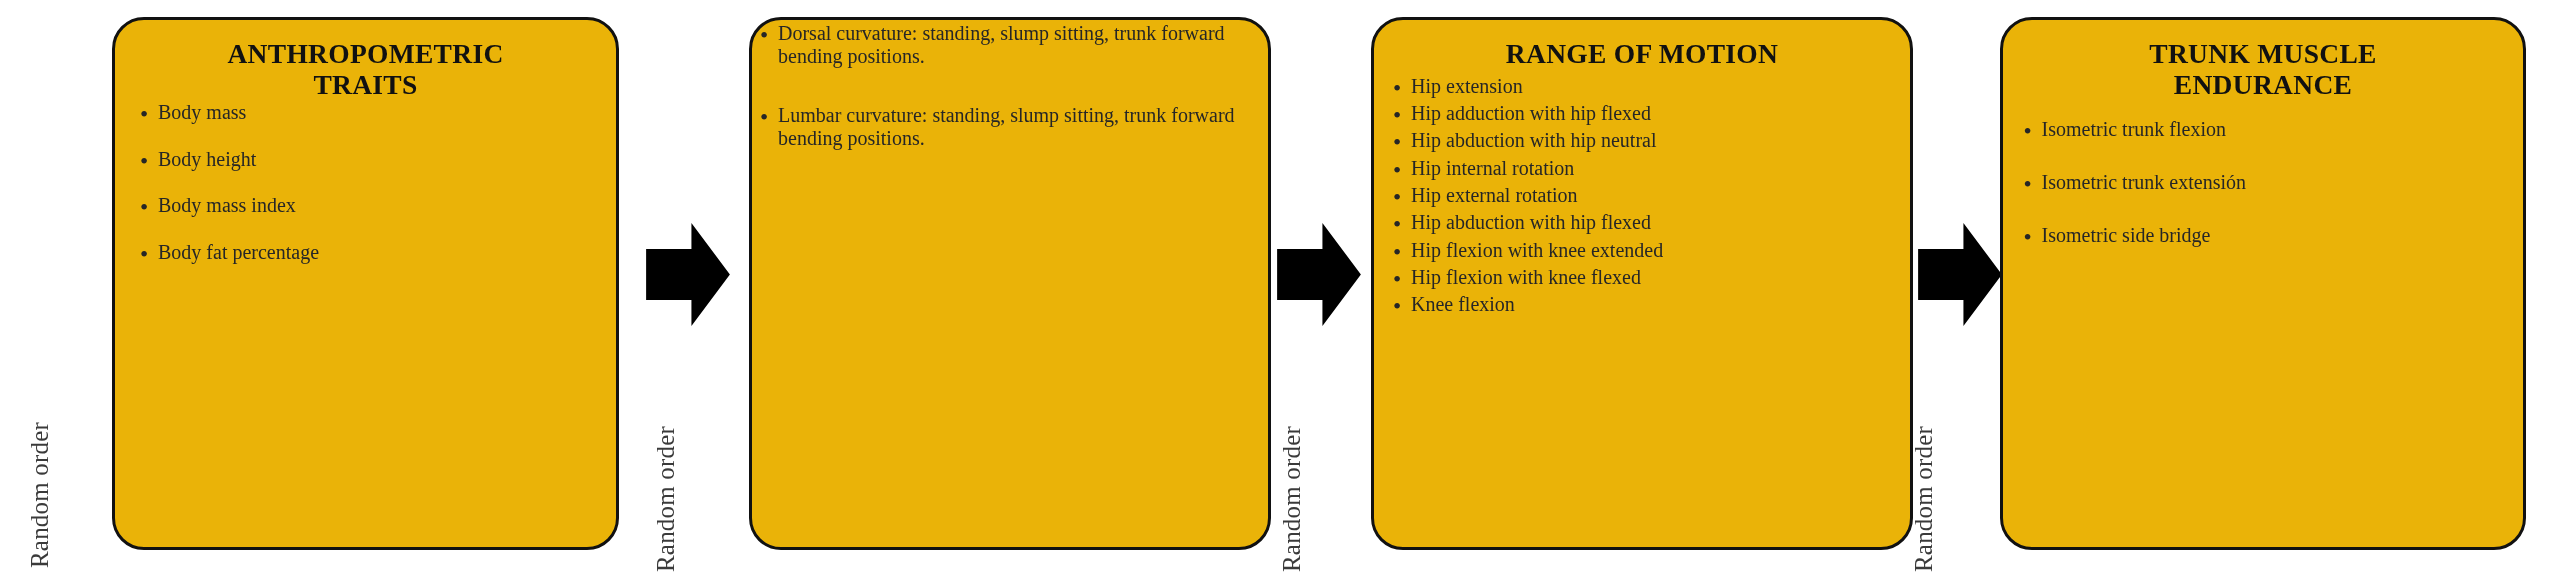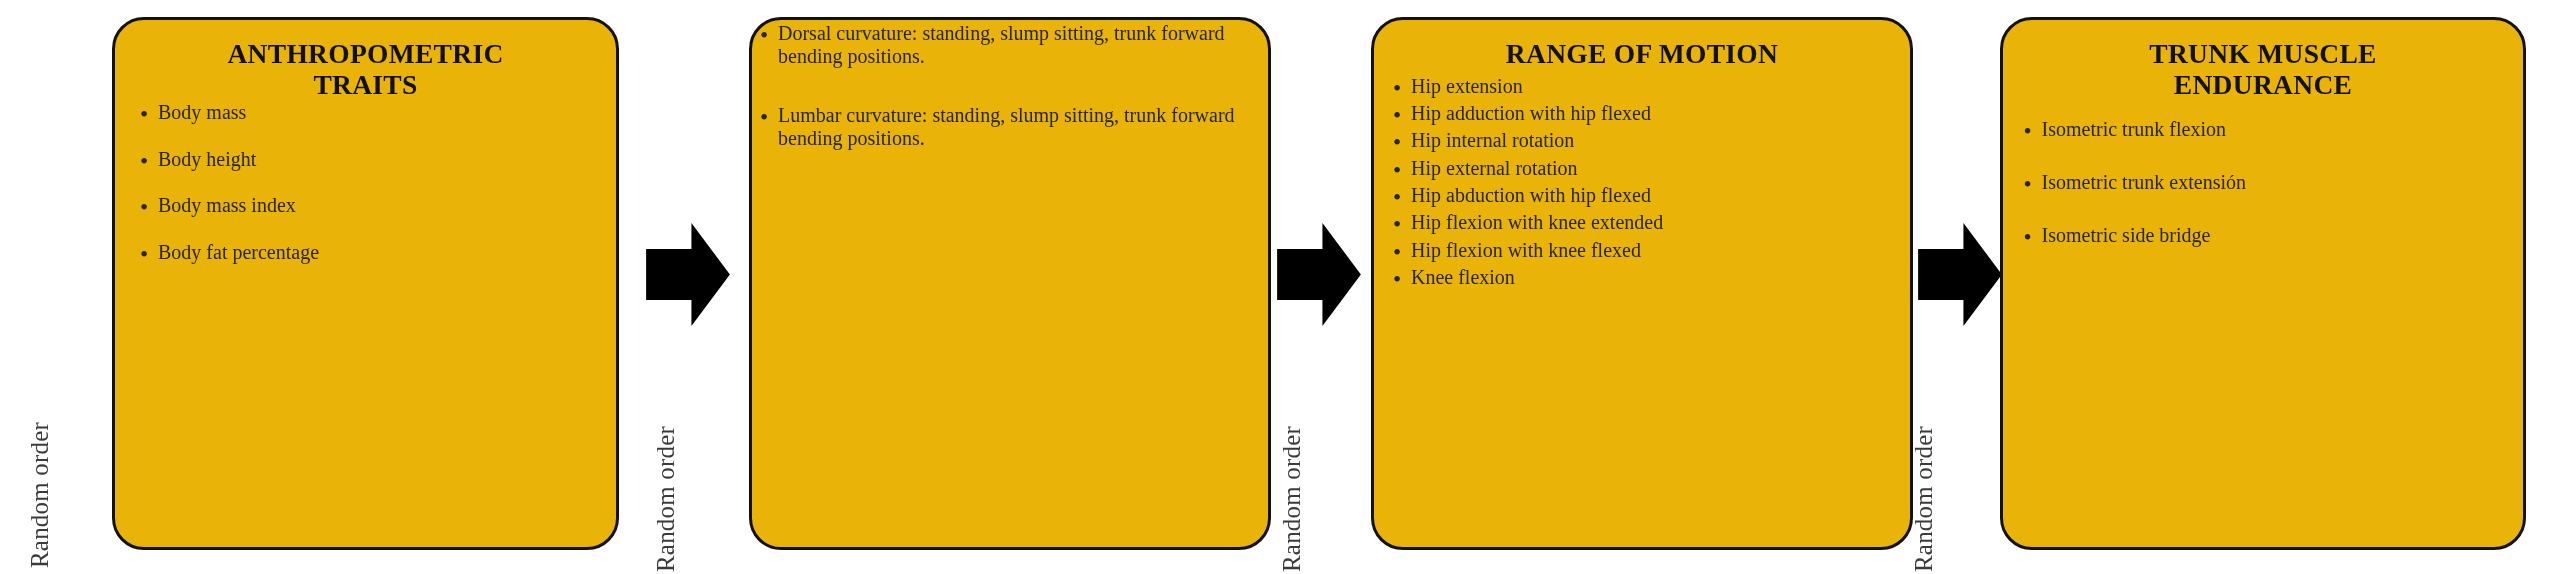--- a/index.html
+++ b/index.html
@@ -136,20 +136,21 @@
 
   <div class="vlabel" style="left:1306px; top:544px;">Random order</div>
 
   <div class="node" style="left:1371px; top:16.5px; width:542px; height:533px;">
     <div class="node-title">
       <span class="tline">RANGE OF MOTION</span>
     </div>
     <ul class="node-list list-tight">
       <li>Hip extension</li>
       <li>Hip adduction with hip flexed</li>
+      <li>Hip abduction with hip neutral</li>
       <li>Hip internal rotation</li>
       <li>Hip external rotation</li>
       <li>Hip abduction with hip flexed</li>
       <li>Hip flexion with knee extended</li>
       <li>Hip flexion with knee flexed</li>
       <li>Knee flexion</li>
     </ul>
   </div>
 
   <div class="arrow" style="left:1918px; top:223px; width:84px; height:103px;">

